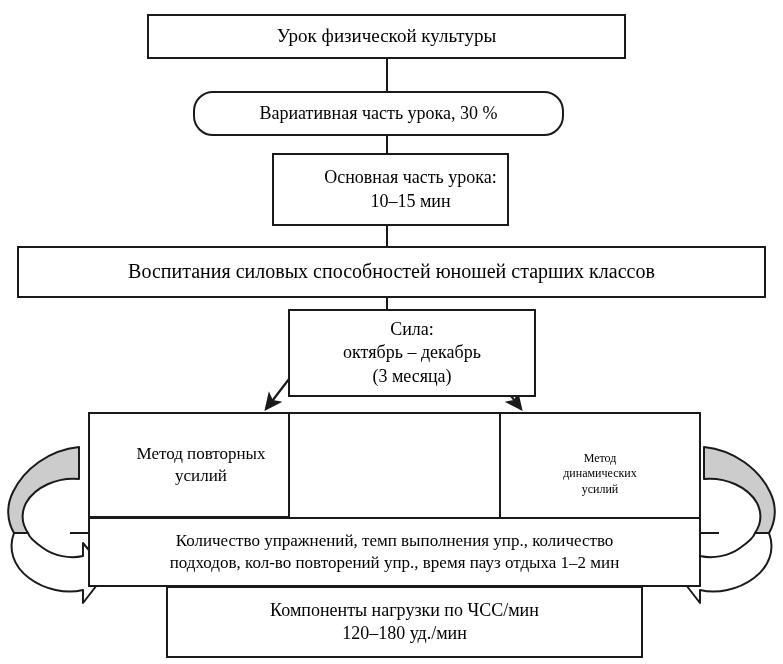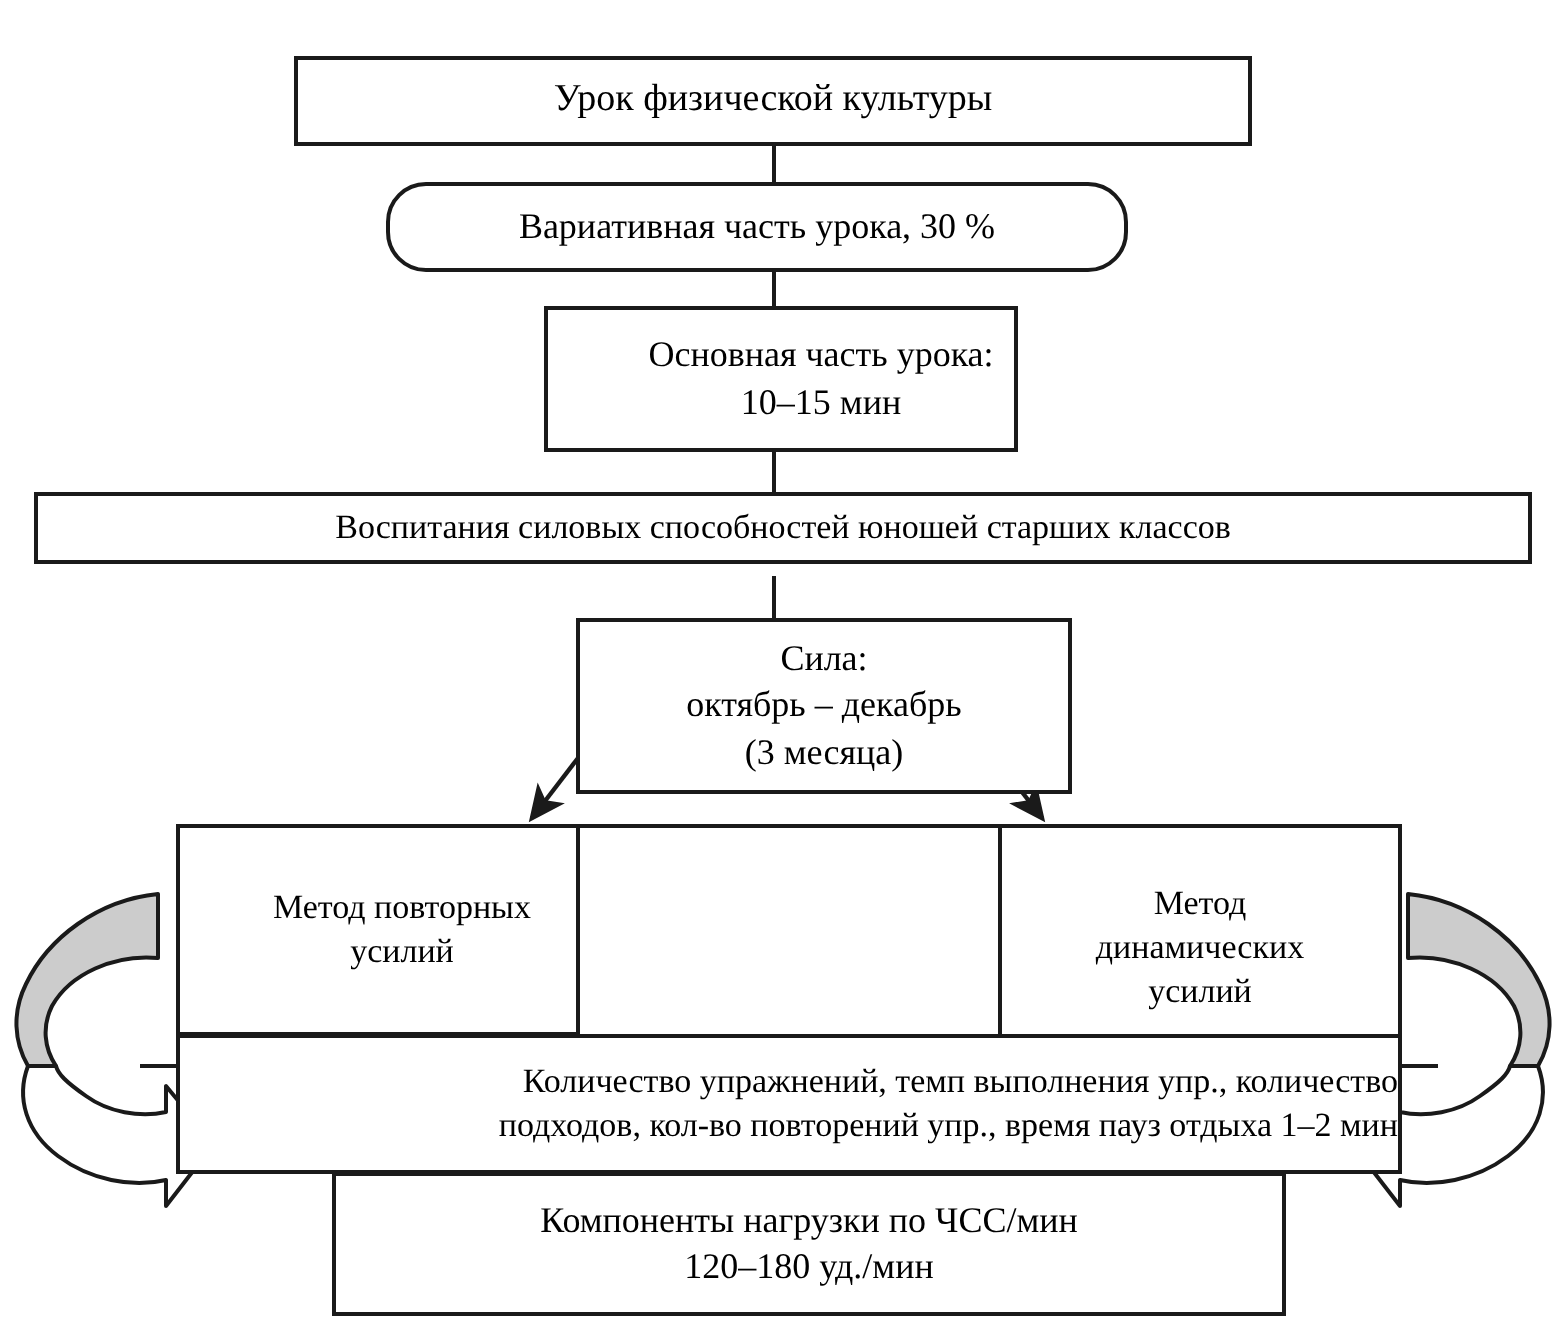--- a/index.html
+++ b/index.html
@@ -29,38 +29,38 @@
     z-index: 3;
   }
   .node .txt {
     display: block;
     width: 100%;
     white-space: pre-line;
   }
   .rounded { border-radius: 20px; }
 
   
-  #n-lesson      { left: 147px; top: 28px;  width: 479px; height: 45px;  font-size: 19px; }
+  #n-lesson      { left: 147px; top: 14px;  width: 479px; height: 45px;  font-size: 19px; }
   #n-variable    { left: 193px; top: 91px;  width: 371px; height: 45px;  font-size: 18px; }
   #n-mainpart    { left: 272px; top: 153px; width: 237px; height: 73px;  font-size: 18px; padding-left: 40px; }
-  #n-education   { left: 17px;  top: 246px; width: 749px; height: 36px;  font-size: 17px; justify-content: flex-end; }
+  #n-education   { left: 17px;  top: 246px; width: 749px; height: 52px;  font-size: 20px; justify-content: flex-end; }
   #n-strength    { left: 288px; top: 309px; width: 248px; height: 88px;  font-size: 18px; }
 
   
   #n-container {
     position: absolute;
     left: 88px; top: 412px; width: 613px; height: 175px;
     box-sizing: border-box;
     border: 2px solid #1a1a1a;
     background: #ffffff;
     z-index: 3;
   }
   #n-method-left  { left: 88px;  top: 412px; width: 202px; height: 106px; font-size: 17px; border-width:2px;padding-left:24px; }
-  #n-method-right { left: 499px; top: 412px; width: 202px; height: 124px; font-size: 17px; }
-  #n-params       { left: 88px;  top: 517px; width: 613px; height: 70px;  font-size: 17px; text-align: right; }
+  #n-method-right { left: 499px; top: 412px; width: 202px; height: 124px; font-size: 12px; }
+  #n-params       { left: 88px;  top: 517px; width: 613px; height: 70px;  font-size: 17px; }
   #n-load         { left: 166px; top: 586px; width: 477px; height: 72px;  font-size: 18px; z-index: 5; }
 
   
   .vline {
     position: absolute;
     width: 2px;
     background: #1a1a1a;
     z-index: 1;
   }
   #ln-1 { left: 386px; top: 59px;  height: 32px; }

